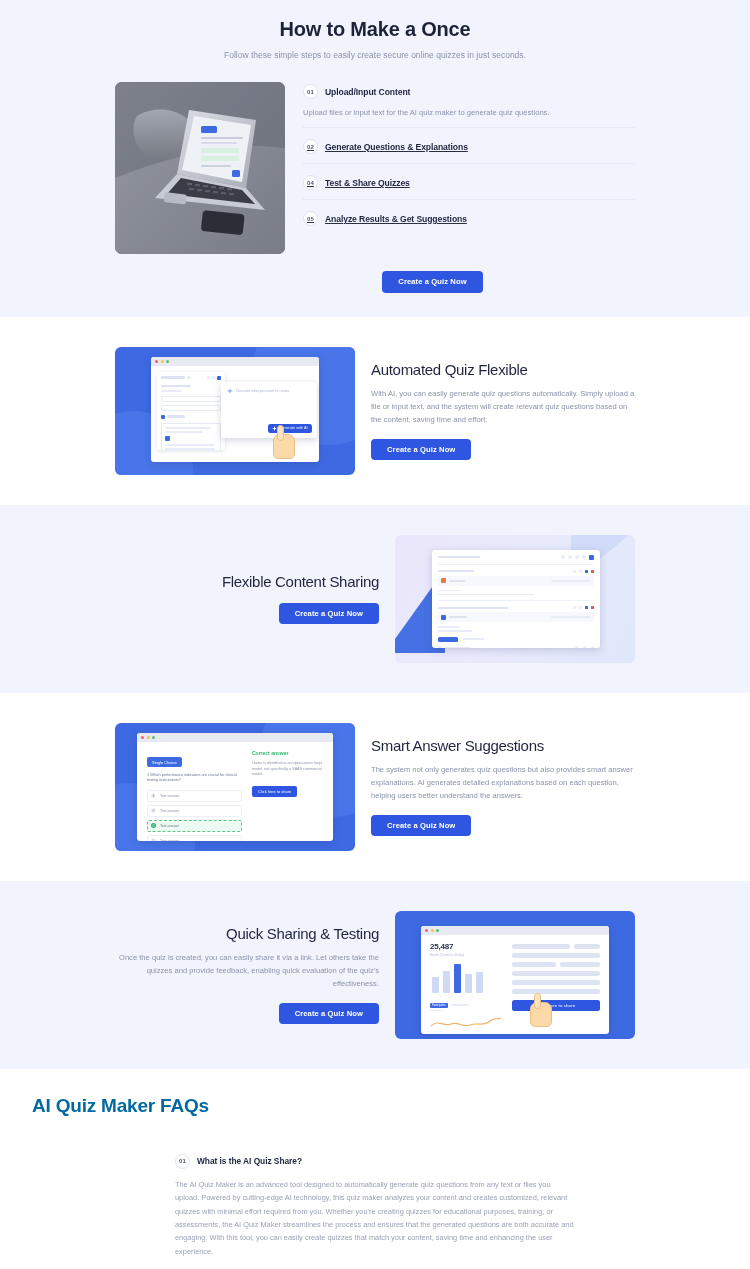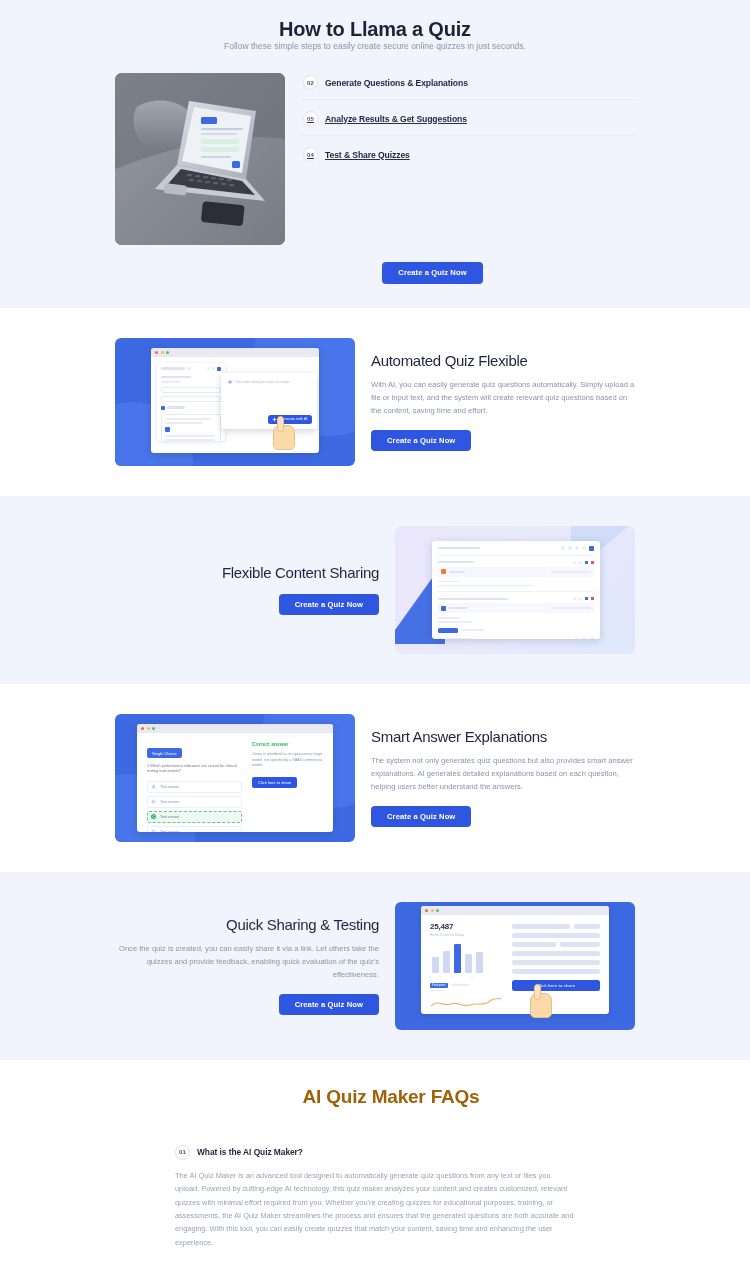--- a/index.html
+++ b/index.html
@@ -22,20 +22,21 @@
     text-align: center;
     font-size: 20px;
     font-weight: 700;
     letter-spacing: -0.2px;
     color: #1c2238;
   }
   .hero .sub {
     text-align: center;
     font-size: 8.5px;
     color: #8b93ab;
+    margin-top: 9px;
   }
   .hero-body {
     margin: 22px auto 0;
     width: 520px;
     display: flex;
     gap: 18px;
     align-items: flex-start;
   }
   .photo-card {
     width: 170px;
@@ -111,24 +112,23 @@
     font-size: 7.6px;
     color: #8b93ab;
     line-height: 1.72;
     margin-top: 9px;
   }
   .feat-txt .btn { margin-top: 13px; }
 
   
   .faq-wrap { padding: 26px 0 40px; }
   .faq-wrap h2 {
-    text-align: center;
     font-size: 19px;
     font-weight: 700;
-    color: #a16207;
+    color: #0369a1;
     letter-spacing: -0.2px;
     margin-left: 32px;
   }
   .faq-list { width: 400px; margin: 28px auto 0; }
   .faq-item { border-bottom: 1px solid #eceef6; padding: 9px 0 10px; }
   .faq-item:last-child { border-bottom: none; }
   .faq-q { display: flex; align-items: center; gap: 7px; cursor: pointer; }
   .faq-q .qt { font-size: 8.4px; font-weight: 700; color: #1f2540; letter-spacing: -0.05px; }
   .faq-a { font-size: 7.4px; color: #9aa1b6; line-height: 1.82; margin-top: 9px; }
 
@@ -176,21 +176,21 @@
   }
   .bar { position: absolute; bottom: 0; background: #cfd9f3; border-radius: 1px; }
   .bar.hi { background: #3d6ae3; }
 </style>
 </head>
 <body>
 
 <div class="page">
 
   <section class="sec-tint hero">
-    <h1>How to Llama a Quiz</h1>
+    <h1>How to Make a Once</h1>
     <div class="sub">Follow these simple steps to easily create secure online quizzes in just seconds.</div>
 
     <div class="hero-body">
       <div class="photo-card">
         <svg viewBox="0 0 170 172" width="170" height="172">
           <defs>
             <linearGradient id="sofaG" x1="0" y1="0" x2="1" y2="1">
               <stop offset="0%" stop-color="#8e929c"></stop>
                 <stop offset="100%" stop-color="#4e5360"></stop>
             </linearGradient>
@@ -235,34 +235,41 @@
               <rect x="114" y="111" width="5" height="2.2" rx="0.6"></rect>
           </g>
           <rect x="50" y="110" width="22" height="10" rx="2" fill="#b7bcc6" transform="rotate(7 50 110)"></rect>
           <rect x="88" y="128" width="42" height="21" rx="4" fill="#2b2e36" transform="rotate(6 88 128)"></rect>
         </svg>
       </div>
 
       <div class="steps">
         <div class="step">
           <div class="step-head">
+            <span class="num">01</span>
+            <span class="step-title">Upload/Input Content</span>
+          </div>
+          <p class="step-desc">Upload files or input text for the AI quiz maker to generate quiz questions.</p>
+        </div>
+        <div class="step">
+          <div class="step-head">
             <span class="num">02</span>
             <span class="step-title">Generate Questions &amp; Explanations</span>
+          </div>
+        </div>
+        <div class="step">
+          <div class="step-head">
+            <span class="num">04</span>
+            <span class="step-title">Test &amp; Share Quizzes</span>
           </div>
         </div>
         <div class="step">
           <div class="step-head">
             <span class="num">05</span>
             <span class="step-title">Analyze Results &amp; Get Suggestions</span>
-          </div>
-        </div>
-        <div class="step">
-          <div class="step-head">
-            <span class="num">04</span>
-            <span class="step-title">Test &amp; Share Quizzes</span>
           </div>
         </div>
       </div>
     </div>
 
     <div class="cta-center" style="padding-left:115px;">
       <button class="btn">Create a Quiz Now</button>
     </div>
   </section>
 
@@ -449,32 +456,32 @@
               <div style="flex:1;">
                 <div style="font-size:5px;color:#2eb86a;font-weight:700;">Correct answer</div>
                 <div style="font-size:3.7px;color:#8b93ab;line-height:1.6;margin-top:5px;">Llama is identified as an open-source large model, not specifically a SAAS commercial model.</div>
                 <div style="background:#2f56e0;color:#fff;font-size:4px;border-radius:2px;padding:3px 6px;display:inline-block;margin-top:8px;">Click here to share</div>
               </div>
             </div>
           </div>
         </div>
       </div>
       <div class="feat-txt">
-        <h2>Smart Answer Explanations</h2>
+        <h2>Smart Answer Suggestions</h2>
         <p>The system not only generates quiz questions but also provides smart answer explanations. AI generates detailed explanations based on each question, helping users better understand the answers.</p>
         <button class="btn">Create a Quiz Now</button>
       </div>
     </div>
   </section>
 
   <section class="sec-tint">
     <div class="feature reverse">
       <div class="feat-art">
         <div class="art-blue">
-          <div class="win" style="left:26px;top:4px;width:188px;height:108px;">
+          <div class="win" style="left:26px;top:15px;width:188px;height:108px;">
             <div class="win-bar">
               <span class="dot d-r"></span>
               <span class="dot d-y"></span>
               <span class="dot d-g"></span>
             </div>
             <div style="display:flex;padding:7px 9px;gap:10px;">
               <div style="width:72px;position:relative;">
                 <div style="font-size:8px;font-weight:700;color:#2b3150;letter-spacing:-.2px;">25,487</div>
                 <div style="font-size:2.8px;color:#b3b9cb;margin-top:2px;">Results 30 view for 30 days</div>
                 <div style="position:relative;height:30px;margin-top:6px;">
@@ -531,21 +538,21 @@
     </div>
   </section>
 
   <section class="sec-white faq-wrap">
     <h2>AI Quiz Maker FAQs</h2>
     <div class="faq-list">
 
       <div class="faq-item">
         <div class="faq-q">
           <span class="num">01</span>
-          <span class="qt">What is the AI Quiz Maker?</span>
+          <span class="qt">What is the AI Quiz Share?</span>
         </div>
         <p class="faq-a">The AI Quiz Maker is an advanced tool designed to automatically generate quiz questions from any text or files you upload. Powered by cutting-edge AI technology, this quiz maker analyzes your content and creates customized, relevant quizzes with minimal effort required from you. Whether you're creating quizzes for educational purposes, training, or assessments, the AI Quiz Maker streamlines the process and ensures that the generated questions are both accurate and engaging. With this tool, you can easily create quizzes that match your content, saving time and enhancing the user experience.</p>
       </div>
 
     </div>
   </section>
 
 </div>
 
 </body></html>

